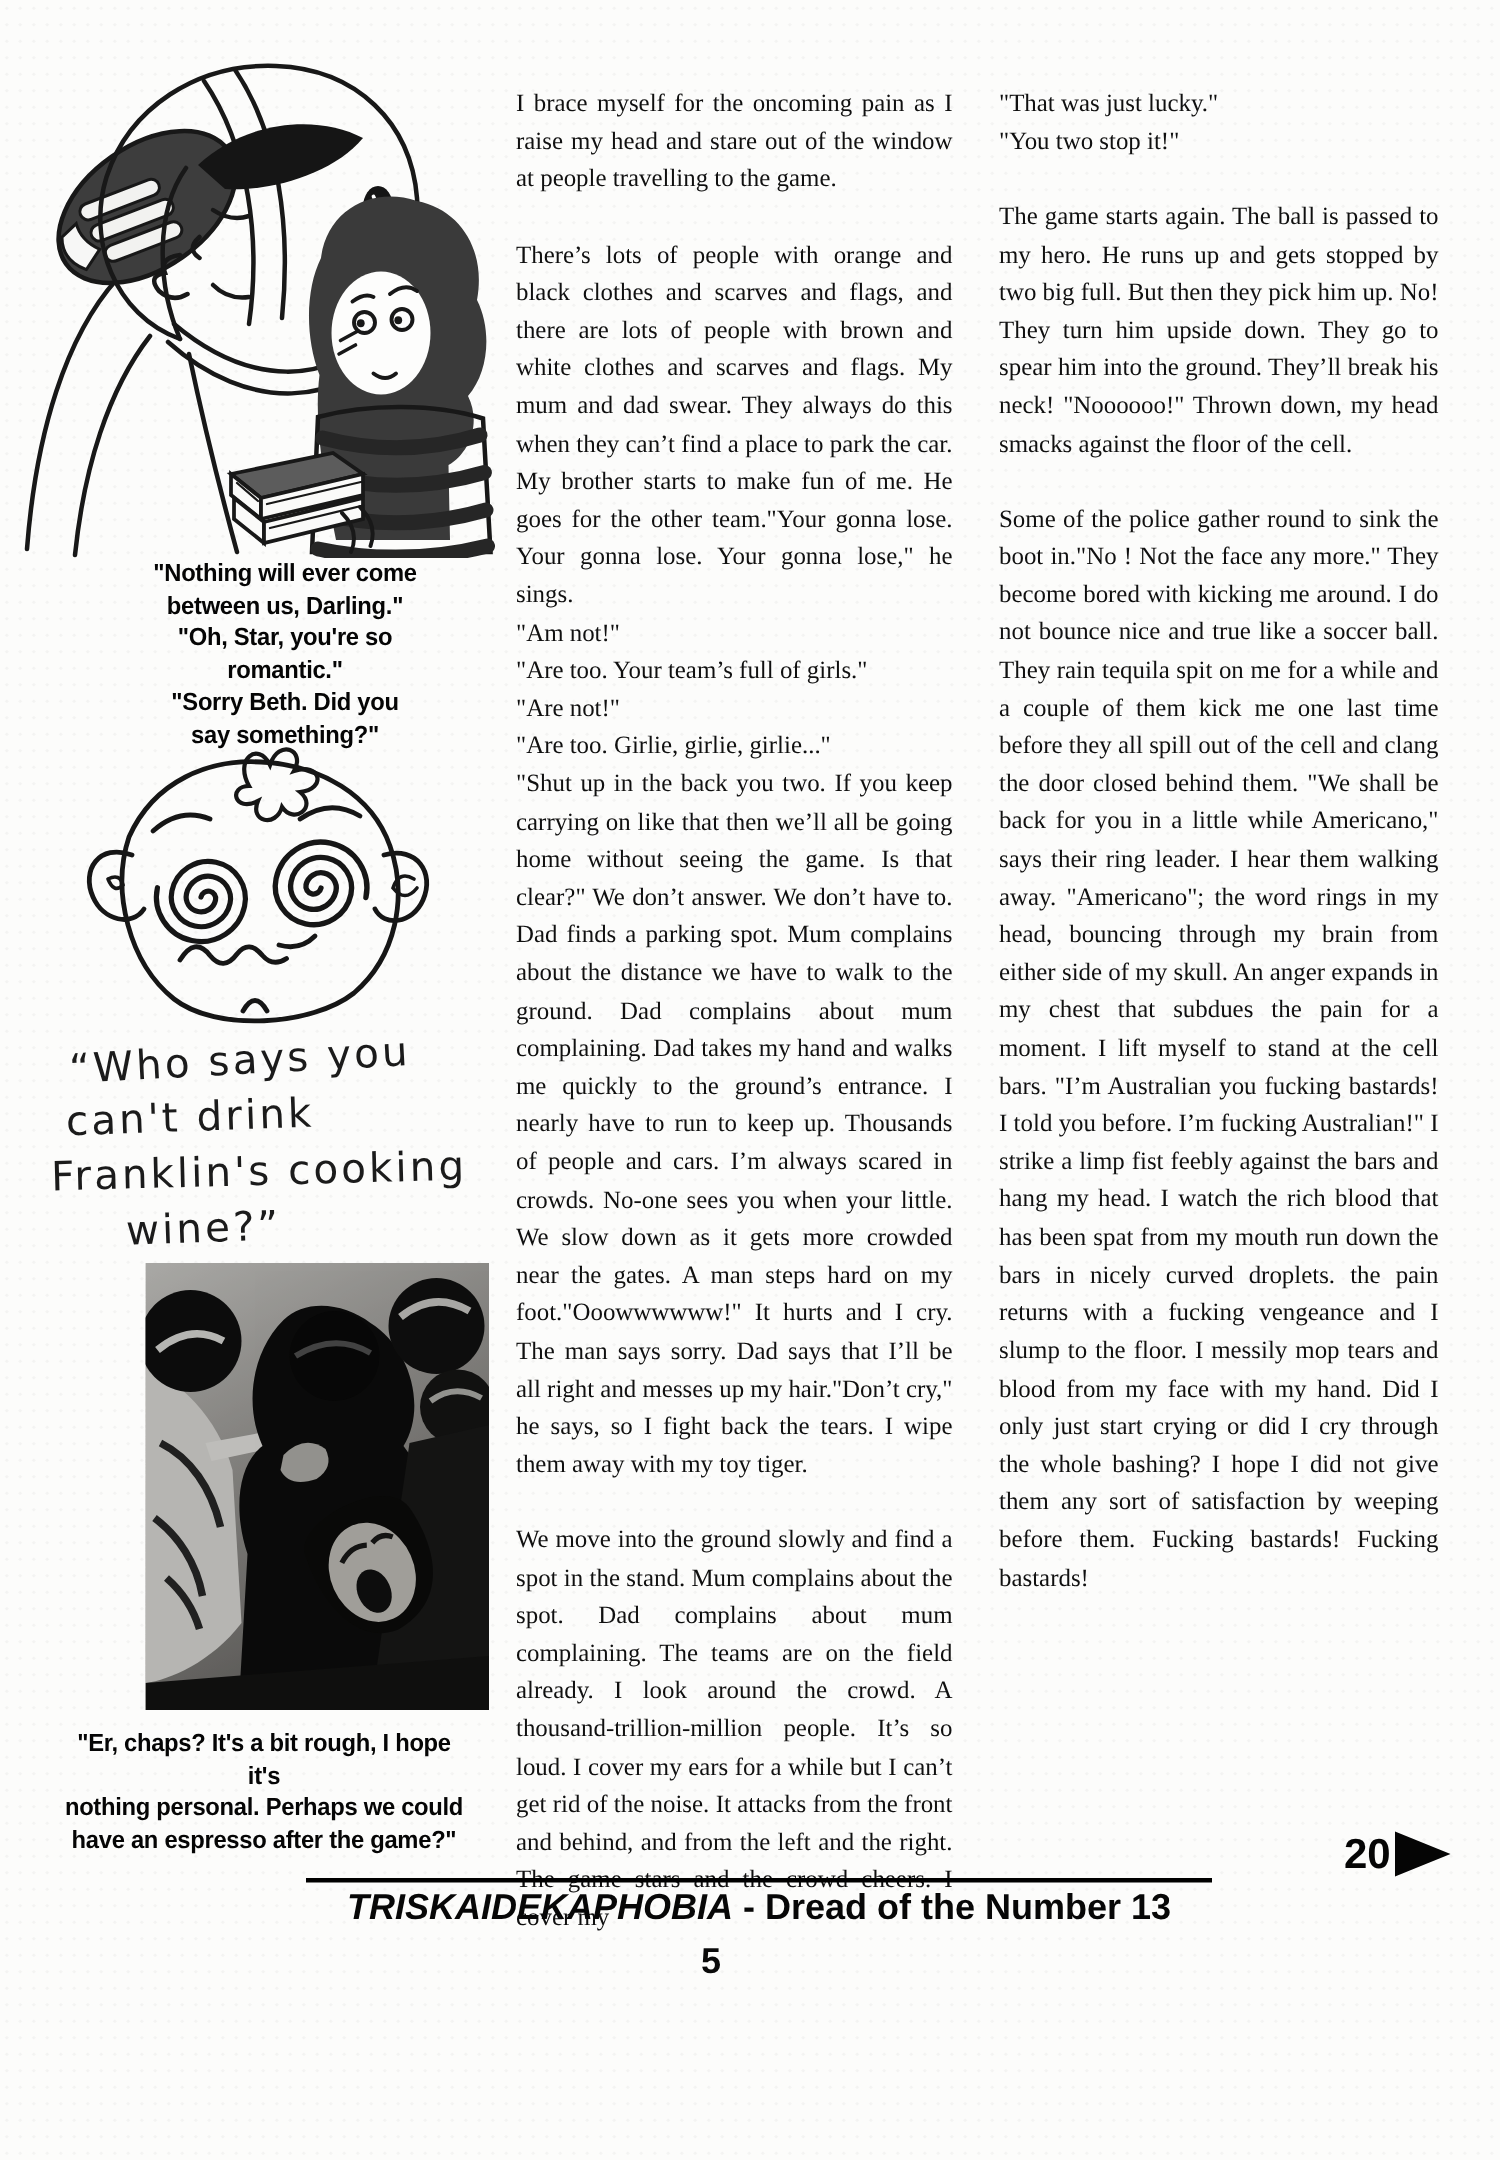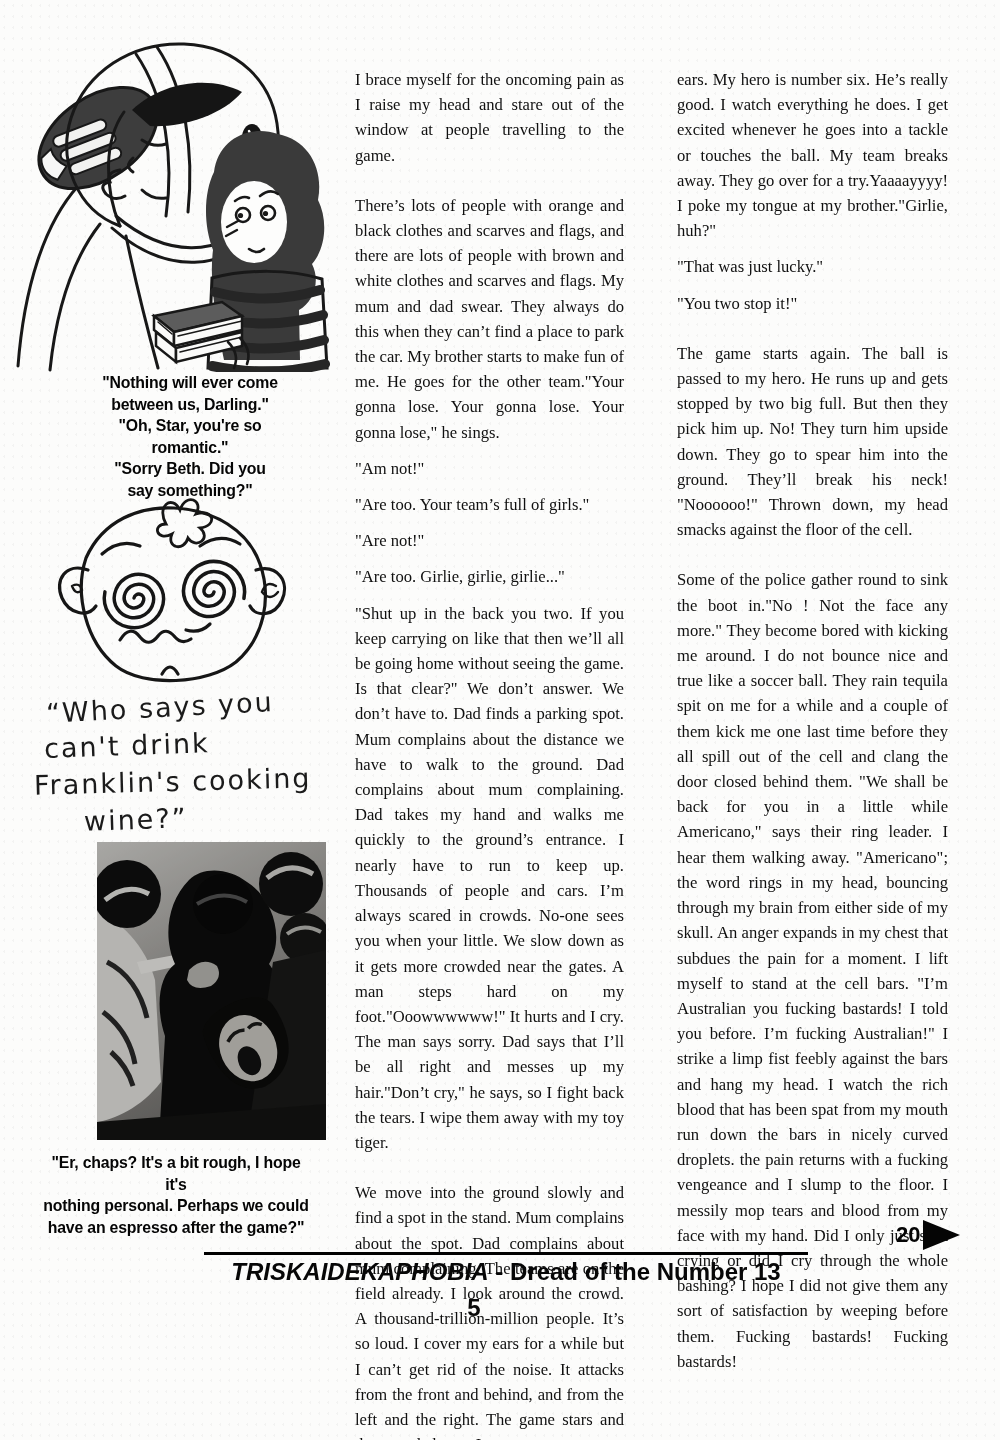--- a/index.html
+++ b/index.html
@@ -13,21 +13,21 @@
     background-size:9px 11px;
     overflow:hidden;
     font-family:"Liberation Serif", serif;
     color:#141414;
   }
   
   .text-col{position:absolute;top:56px;}
   #col-middle{left:344px;width:291px;}
   #col-right{left:666px;width:293px;}
   .body-para{
-    margin:11px;
+    margin:0;
     font-size:16.6px;
     line-height:25.2px;
     text-align:justify;
     color:#101010;
   }
   .gap-after{margin-bottom:25px;}
   
   .caption{
     position:absolute;
     font-family:"Liberation Sans", sans-serif;
@@ -75,21 +75,21 @@
     font-family:"Liberation Sans", sans-serif;
     font-weight:800;font-size:24px;color:#0a0a0a;
   }
   
   #jump-marker{
     position:absolute;left:896px;top:1220px;
     display:flex;align-items:center;
   }
   #jump-marker .num{
     font-family:"Liberation Sans", sans-serif;
-    font-weight:800;font-size:22px;color:#050505;
+    font-weight:800;font-size:28px;color:#050505;
   }
   #jump-marker .tri{
     width:0;height:0;margin-left:3px;
     border-left:37px solid #050505;
     border-top:15px solid transparent;
     border-bottom:15px solid transparent;
   }
 </style>
 </head>
 <body>
@@ -257,21 +257,20 @@
       <p class="body-para">There’s lots of people with orange and black clothes and scarves and flags, and there are lots of people with brown and white clothes and scarves and flags. My mum and dad swear. They always do this when they can’t find a place to park the car. My brother starts to make fun of me. He goes for the other team."Your gonna lose. Your gonna lose. Your gonna lose," he sings.</p>
       <p class="body-para">"Am not!"</p>
       <p class="body-para">"Are too. Your team’s full of girls."</p>
       <p class="body-para">"Are not!"</p>
       <p class="body-para">"Are too. Girlie, girlie, girlie..."</p>
       <p class="body-para gap-after">"Shut up in the back you two. If you keep carrying on like that then we’ll all be going home without seeing the game. Is that clear?" We don’t answer. We don’t have to. Dad finds a parking spot. Mum complains about the distance we have to walk to the ground. Dad complains about mum complaining. Dad takes my hand and walks me quickly to the ground’s entrance. I nearly have to run to keep up. Thousands of people and cars. I’m always scared in crowds. No-one sees you when your little. We slow down as it gets more crowded near the gates. A man steps hard on my foot."Ooowwwwww!" It hurts and I cry. The man says sorry. Dad says that I’ll be all right and messes up my hair."Don’t cry," he says, so I fight back the tears. I wipe them away with my toy tiger.</p>
       <p class="body-para">We move into the ground slowly and find a spot in the stand. Mum complains about the spot. Dad complains about mum complaining. The teams are on the field already. I look around the crowd. A thousand-trillion-million people. It’s so loud. I cover my ears for a while but I can’t get rid of the noise. It attacks from the front and behind, and from the left and the right. The game stars and the crowd cheers. I cover my</p>
     </div>
 
   <div id="col-right" class="text-col">
-      <p class="body-para">ears. My hero is number six. He’s really good. I watch everything he does. I get excited whenever he goes into a tackle or touches the ball. My team breaks away. They go over for a try.Yaaaayyyy! I poke my tongue at my brother."Girlie, huh?"</p>
       <p class="body-para">"That was just lucky."</p>
       <p class="body-para gap-after">"You two stop it!"</p>
       <p class="body-para gap-after">The game starts again. The ball is passed to my hero. He runs up and gets stopped by two big full. But then they pick him up. No! They turn him upside down. They go to spear him into the ground. They’ll break his neck! "Noooooo!" Thrown down, my head smacks against the floor of the cell.</p>
       <p class="body-para">Some of the police gather round to sink the boot in."No ! Not the face any more." They become bored with kicking me around. I do not bounce nice and true like a soccer ball. They rain tequila spit on me for a while and a couple of them kick me one last time before they all spill out of the cell and clang the door closed behind them. "We shall be back for you in a little while Americano," says their ring leader. I hear them walking away. "Americano"; the word rings in my head, bouncing through my brain from either side of my skull. An anger expands in my chest that subdues the pain for a moment. I lift myself to stand at the cell bars. "I’m Australian you fucking bastards! I told you before. I’m fucking Australian!" I strike a limp fist feebly against the bars and hang my head. I watch the rich blood that has been spat from my mouth run down the bars in nicely curved droplets. the pain returns with a fucking vengeance and I slump to the floor. I messily mop tears and blood from my face with my hand. Did I only just start crying or did I cry through the whole bashing? I hope I did not give them any sort of satisfaction by weeping before them. Fucking bastards! Fucking bastards!</p>
     </div>
 
   <div id="jump-marker">
     <span class="num">20</span>
     <span class="tri"></span>
   </div>

